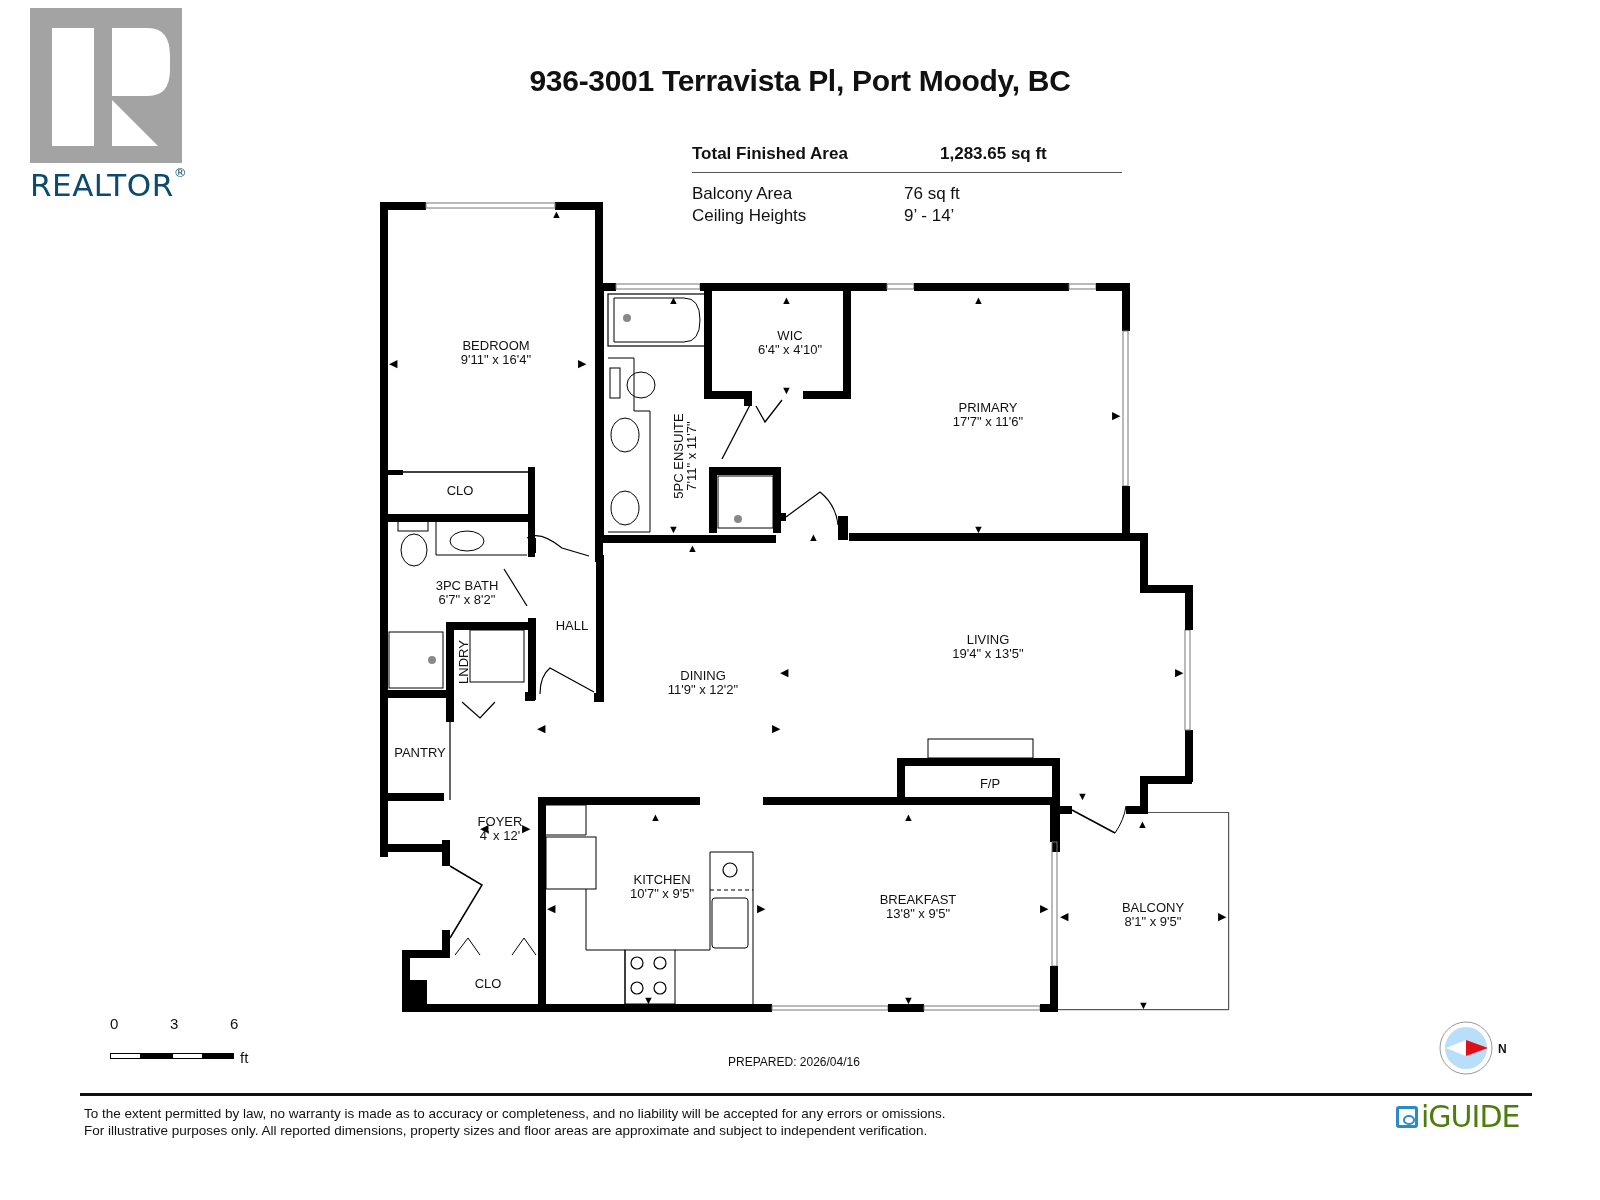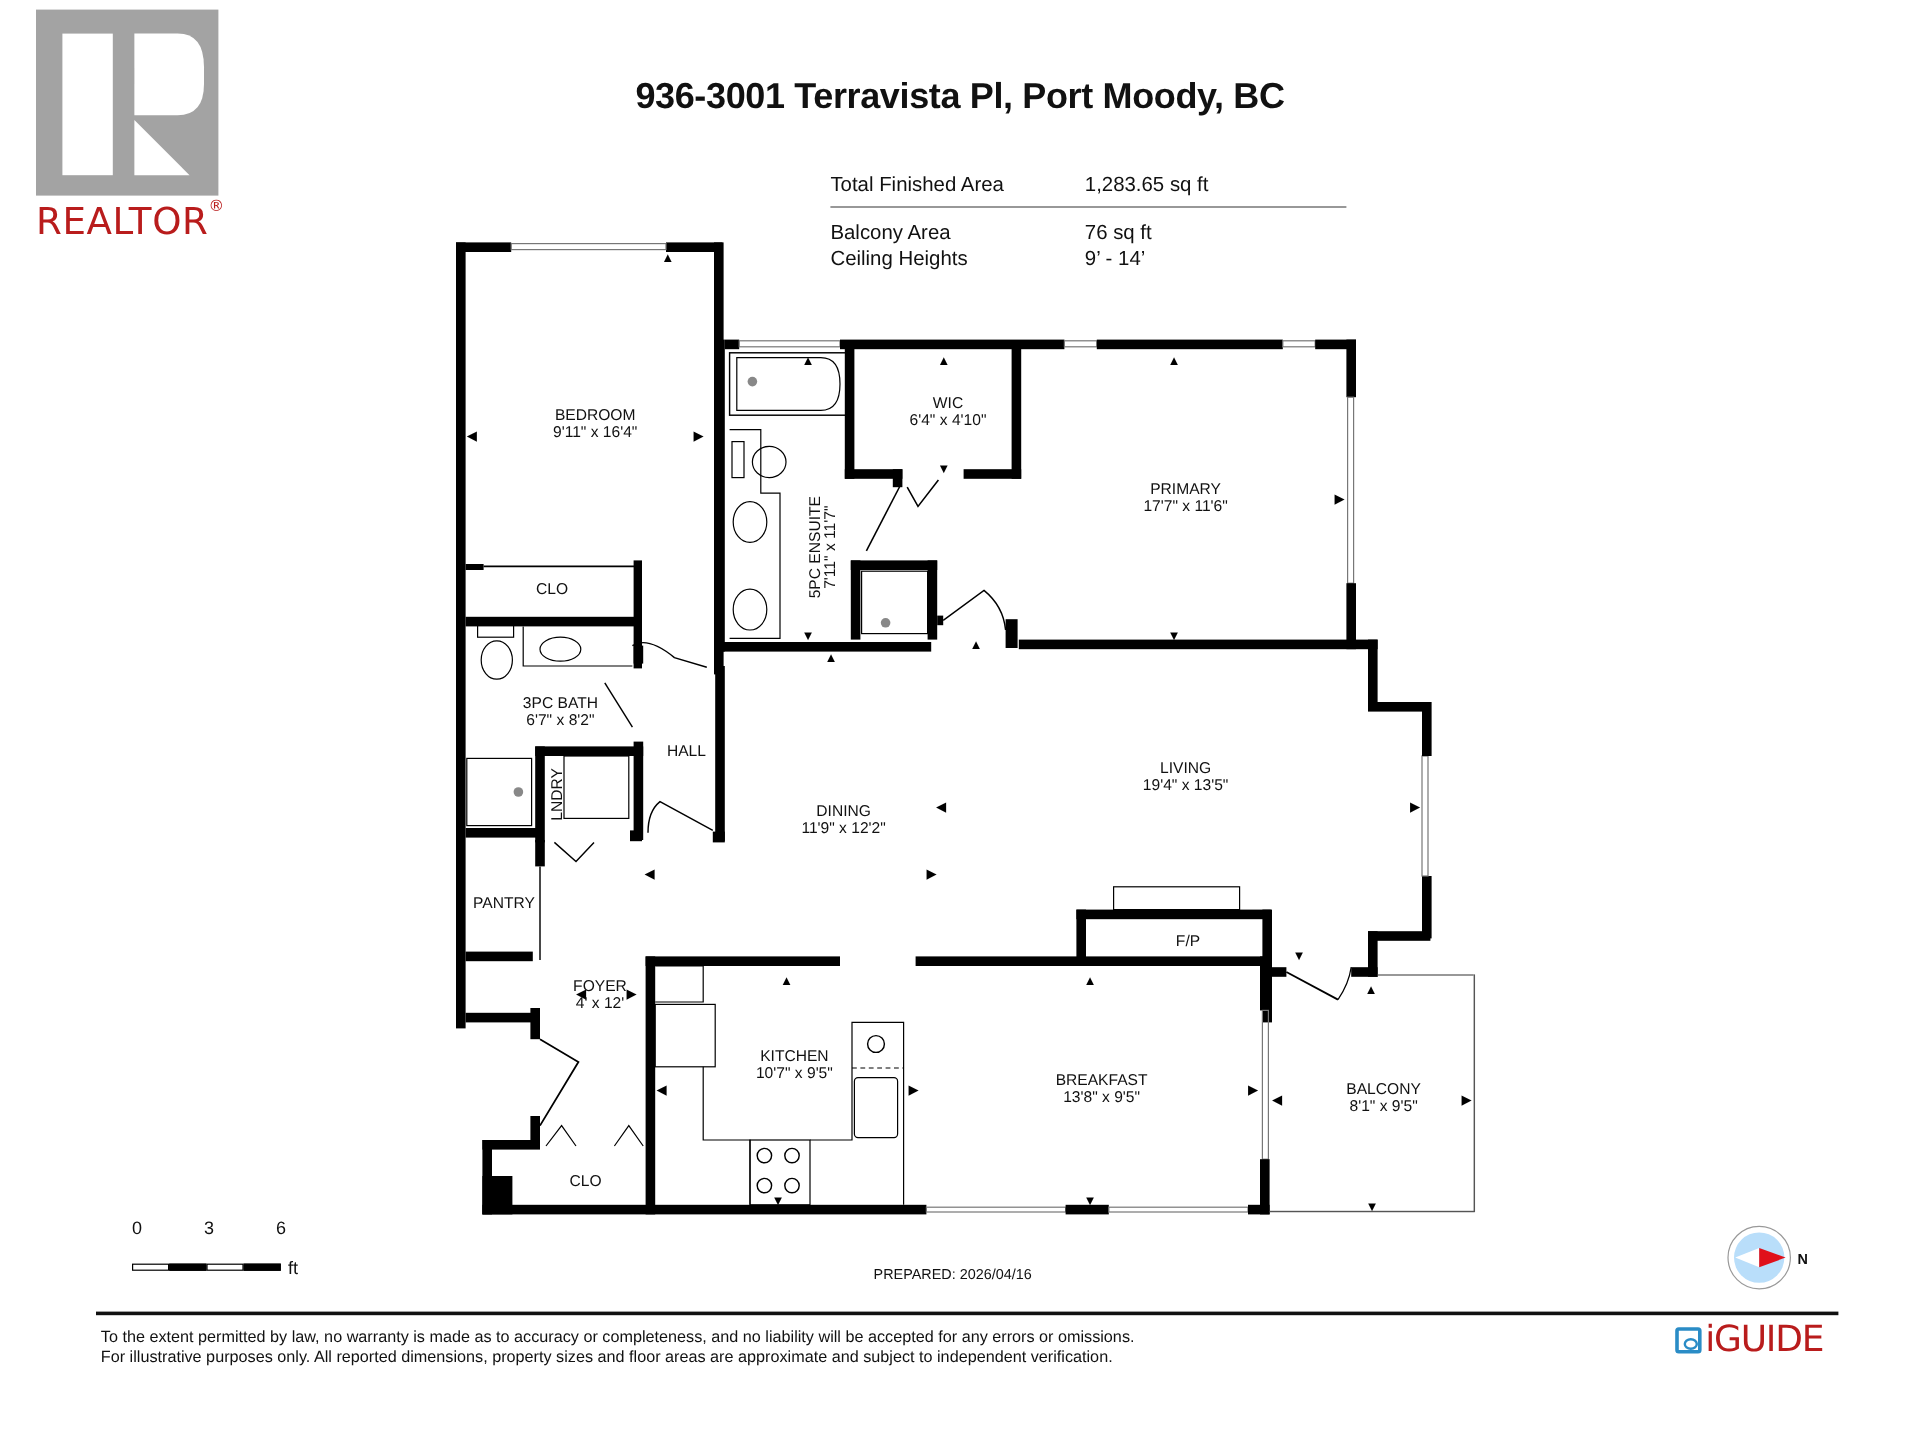--- a/index.html
+++ b/index.html
@@ -1,38 +1,38 @@
 <!DOCTYPE html>
 <html><head>
   <meta charset="utf-8">
   <style>
     html, body { margin: 0; padding: 0; background: #ffffff; }
     body { width: 1600px; height: 1200px; position: relative; overflow: hidden; font-family: "Liberation Sans", sans-serif; color: #111; }
     .realtor-logo { position: absolute; left: 30px; top: 8px; width: 160px; }
     .realtor-box { width: 152px; height: 155px; background: #a3a3a3; position: relative; }
-    .realtor-text { font-size: 31px; color: #b91c1c; letter-spacing: 0.5px; margin-top: 4px; font-family: "DejaVu Sans", sans-serif; }
+    .realtor-text { font-size: 31px; color: #0c4a6e; letter-spacing: 0.5px; margin-top: 4px; font-family: "DejaVu Sans", sans-serif; }
     .realtor-text sup { font-size: 13px; vertical-align: top; position: relative; top: -2px; }
     .title { position: absolute; left: 0; width: 1600px; top: 64px; text-align: center; font-size: 30px; font-weight: bold; letter-spacing: -0.3px; }
     .area-table { position: absolute; left: 692px; top: 144px; width: 430px; font-size: 17px; }
     .area-row { display: flex; }
     .area-row .lbl { width: 212px; }
-    .area-total { font-weight: normal; height: 28px; border-bottom: 1.5px solid #555; margin-bottom: 10px; }
+    .area-total { font-weight: bold; height: 28px; border-bottom: 1.5px solid #555; margin-bottom: 10px; gap: 36px; }
     .area-row.small { line-height: 22px; }
     svg.plan { position: absolute; left: 0; top: 0; }
     .scale { position: absolute; left: 110px; top: 1015px; font-size: 15px; }
     .scale-nums { position: relative; height: 18px; width: 160px; }
     .scale-nums span { position: absolute; }
     .scale-bar { display: flex; align-items: flex-end; margin-top: 12px; }
     .scale-seg { width: 31px; height: 6px; border: 1px solid #000; box-sizing: border-box; }
     .scale-seg.dark { background: #000; }
     .scale-unit { margin-left: 6px; font-size: 15px; line-height: 14px; position: relative; top: 6px; }
     .prepared { position: absolute; left: 728px; top: 1055px; font-size: 12px; }
     .footer-rule { position: absolute; left: 80px; top: 1093px; width: 1452px; height: 3px; background: #111; }
     .disclaimer { position: absolute; left: 84px; top: 1105px; font-size: 13.5px; line-height: 17px; }
-    .iguide { position: absolute; left: 1396px; top: 1099px; font-size: 30px; color: #b91c1c; font-family: "DejaVu Sans", sans-serif; display: flex; align-items: center; letter-spacing: -1px; }
+    .iguide { position: absolute; left: 1396px; top: 1099px; font-size: 30px; color: #4d7c0f; font-family: "DejaVu Sans", sans-serif; display: flex; align-items: center; letter-spacing: -1px; }
     .iguide-mark { width: 22px; height: 22px; border: 3px solid #2a8cc6; border-radius: 3px; box-sizing: border-box; margin-right: 3px; position: relative; }
     .iguide-mark::after { content: ""; position: absolute; left: 4px; top: 6px; width: 8px; height: 6px; border: 2px solid #2a8cc6; border-radius: 50%; }
     .compass { position: absolute; left: 1438px; top: 1020px; }
     .compass-n { position: absolute; left: 1498px; top: 1042px; font-size: 12px; font-weight: bold; }
     .room-label { font-family: "Liberation Sans", sans-serif; font-size: 13px; fill: #111; }
   </style>
 </head>
 <body>
 
 <div class="realtor-logo">

